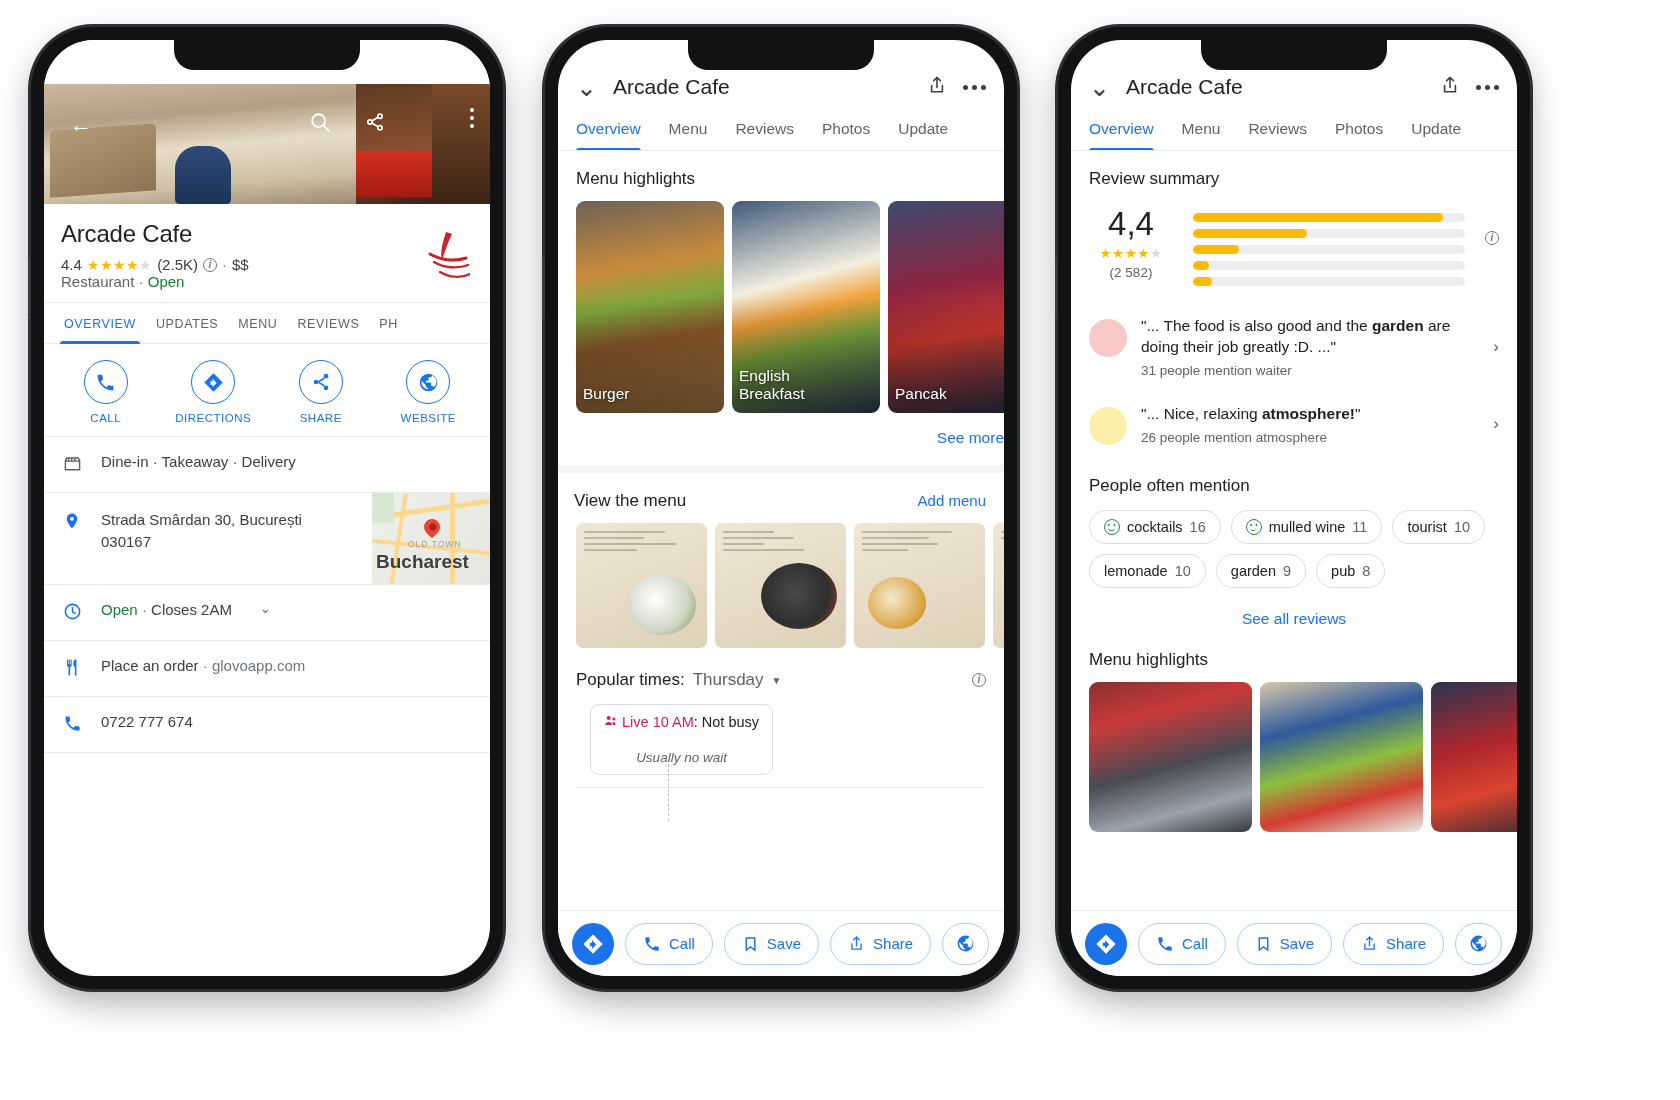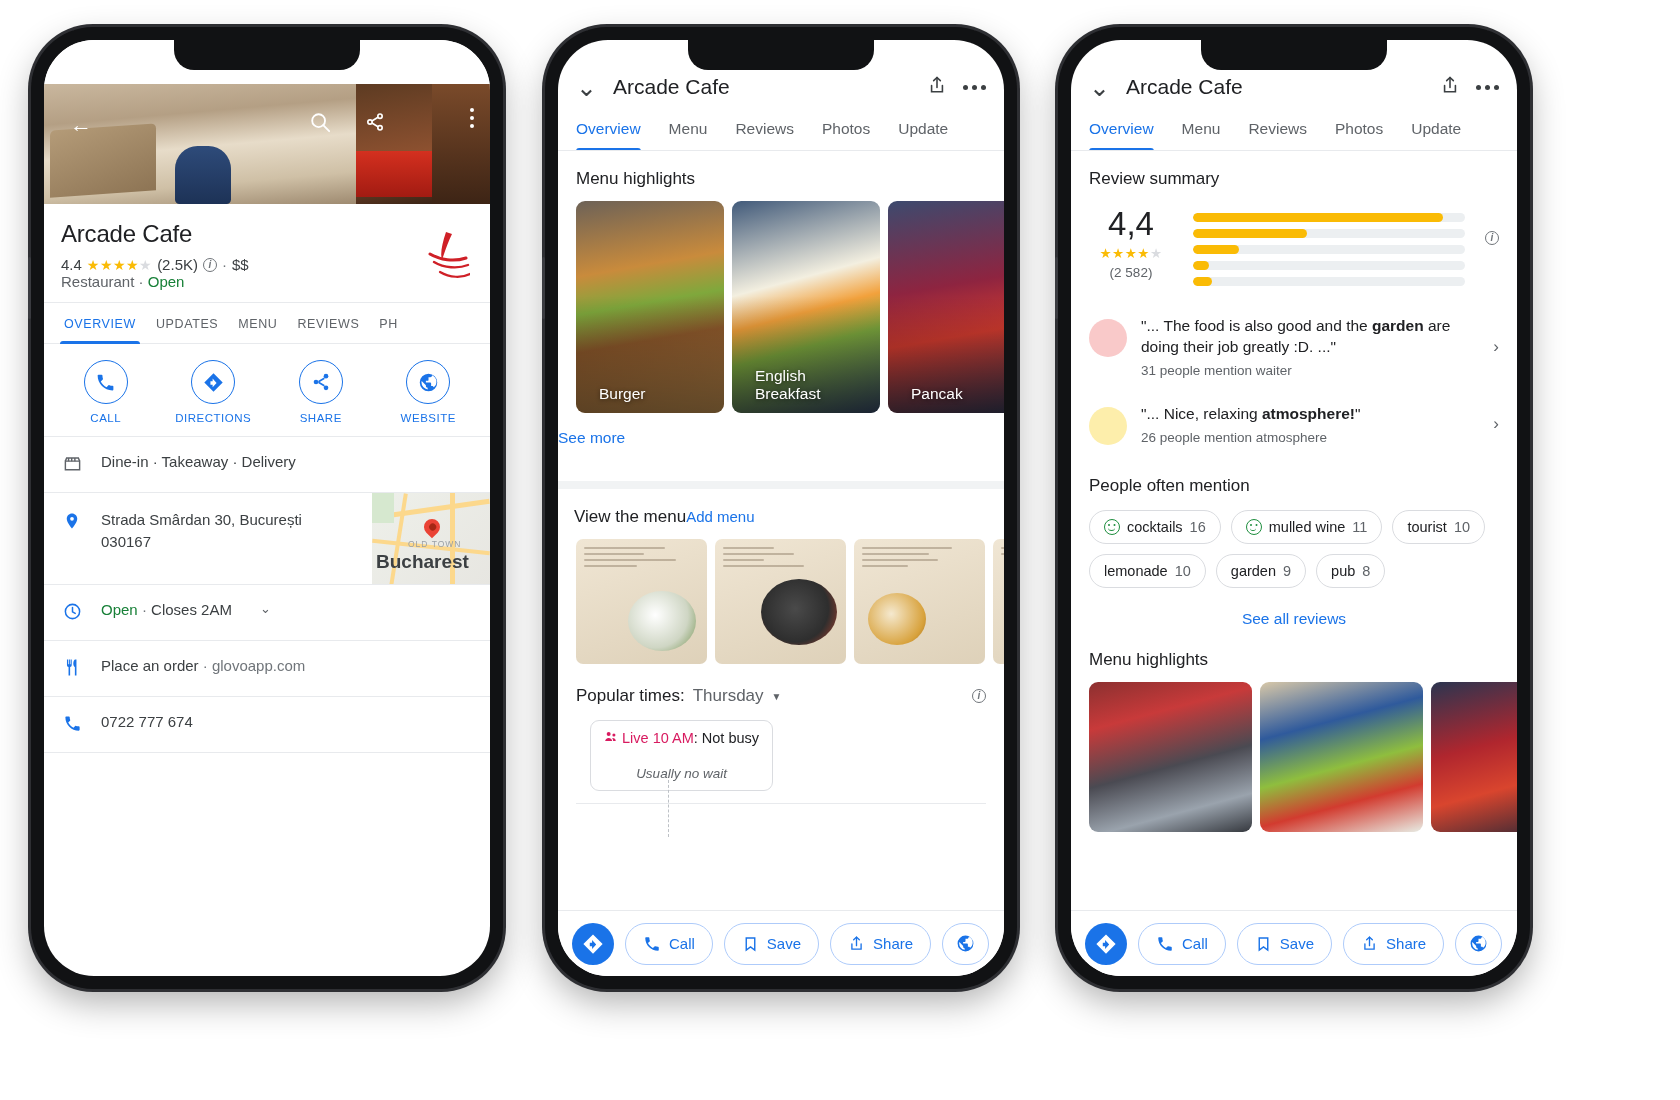--- a/index.html
+++ b/index.html
@@ -114,33 +114,33 @@
   .dhead .dots3 i { width: 5px; height: 5px; background: #3c4043; border-radius: 50%; display: block; }
 
   .dtabs { display: flex; gap: 28px; padding: 12px 18px 0; border-bottom: 1px solid #e8eaed;
      font-size: 15.5px; color: #5f6368; overflow: hidden; }
   .dtab { padding-bottom: 12px; position: relative; white-space: nowrap; }
   .dtab.active { color: #1a73e8; font-weight: 500; }
   .dtab.active::after { content:""; position:absolute; left:0; right:0; bottom:-1px; height:3px;
      background:#1a73e8; border-radius:3px 3px 0 0; }
 
   .sechead { padding: 18px 18px 12px; font-size: 17px; font-weight: 500; color: #202124; }
-  .sechead.row { display: flex; align-items: baseline; justify-content: flex-start; padding-left: 16px; }
+  .sechead.row { display: flex; align-items: baseline; justify-content: space-between; padding-left: 16px; }
   .linkbtn { color: #1a73e8; font-size: 15px; font-weight: 500; }
 
   .mh-strip { display: flex; gap: 8px; padding: 0 18px; overflow: hidden; }
   .mh-card { position: relative; flex: 0 0 148px; height: 212px; border-radius: 9px; overflow: hidden; }
-  .mh-card .cap { position: absolute; left: 23px; bottom: 10px; color: #fff;
+  .mh-card .cap { position: absolute; left: 7px; bottom: 10px; color: #fff;
      font-size: 15.5px; font-weight: 500; line-height: 1.15; text-shadow: 0 1px 4px rgba(0,0,0,.55); }
   .mh-card .shade { position:absolute; inset:0; background:linear-gradient(180deg,rgba(0,0,0,0) 45%,rgba(0,0,0,.45) 100%); }
   .food-burger { background: linear-gradient(170deg,#6d6257 0%,#c98b3c 32%,#7fa83c 48%,#8f5a2c 64%,#b08349 100%); }
   .food-eggs   { background: linear-gradient(165deg,#415a7a 0%,#f3efe0 38%,#f2a13c 52%,#7da83e 66%,#30405c 100%); }
   .food-pan    { background: linear-gradient(170deg,#3d4a6e 0%,#8e2440 40%,#d23b2f 62%,#2b3550 100%); }
 
-  .seemore { text-align: left; padding: 16px 0 34px; color: #1a73e8; font-size: 15.5px; font-weight: 500;
+  .seemore { text-align: right; padding: 16px 0 18px; color: #1a73e8; font-size: 15.5px; font-weight: 500;
      border-bottom: 8px solid #f1f3f4; }
 
   .menu-strip { display: flex; gap: 8px; padding: 0 18px; overflow: hidden; }
   .menu-card { flex: 0 0 131px; height: 125px; border-radius: 7px; overflow: hidden;
      background: linear-gradient(160deg,#f0e6d4,#ded1b9); position: relative; }
   .menu-card .mlines { position: absolute; inset: 8px; }
   .menu-card .ml { height: 2px; background: rgba(90,70,45,.30); margin-bottom: 4px; border-radius: 1px; }
   .menu-card .dish { position: absolute; border-radius: 50%; }
 
   .pt-head { display: flex; align-items: center; gap: 8px; padding: 22px 18px 10px; }

